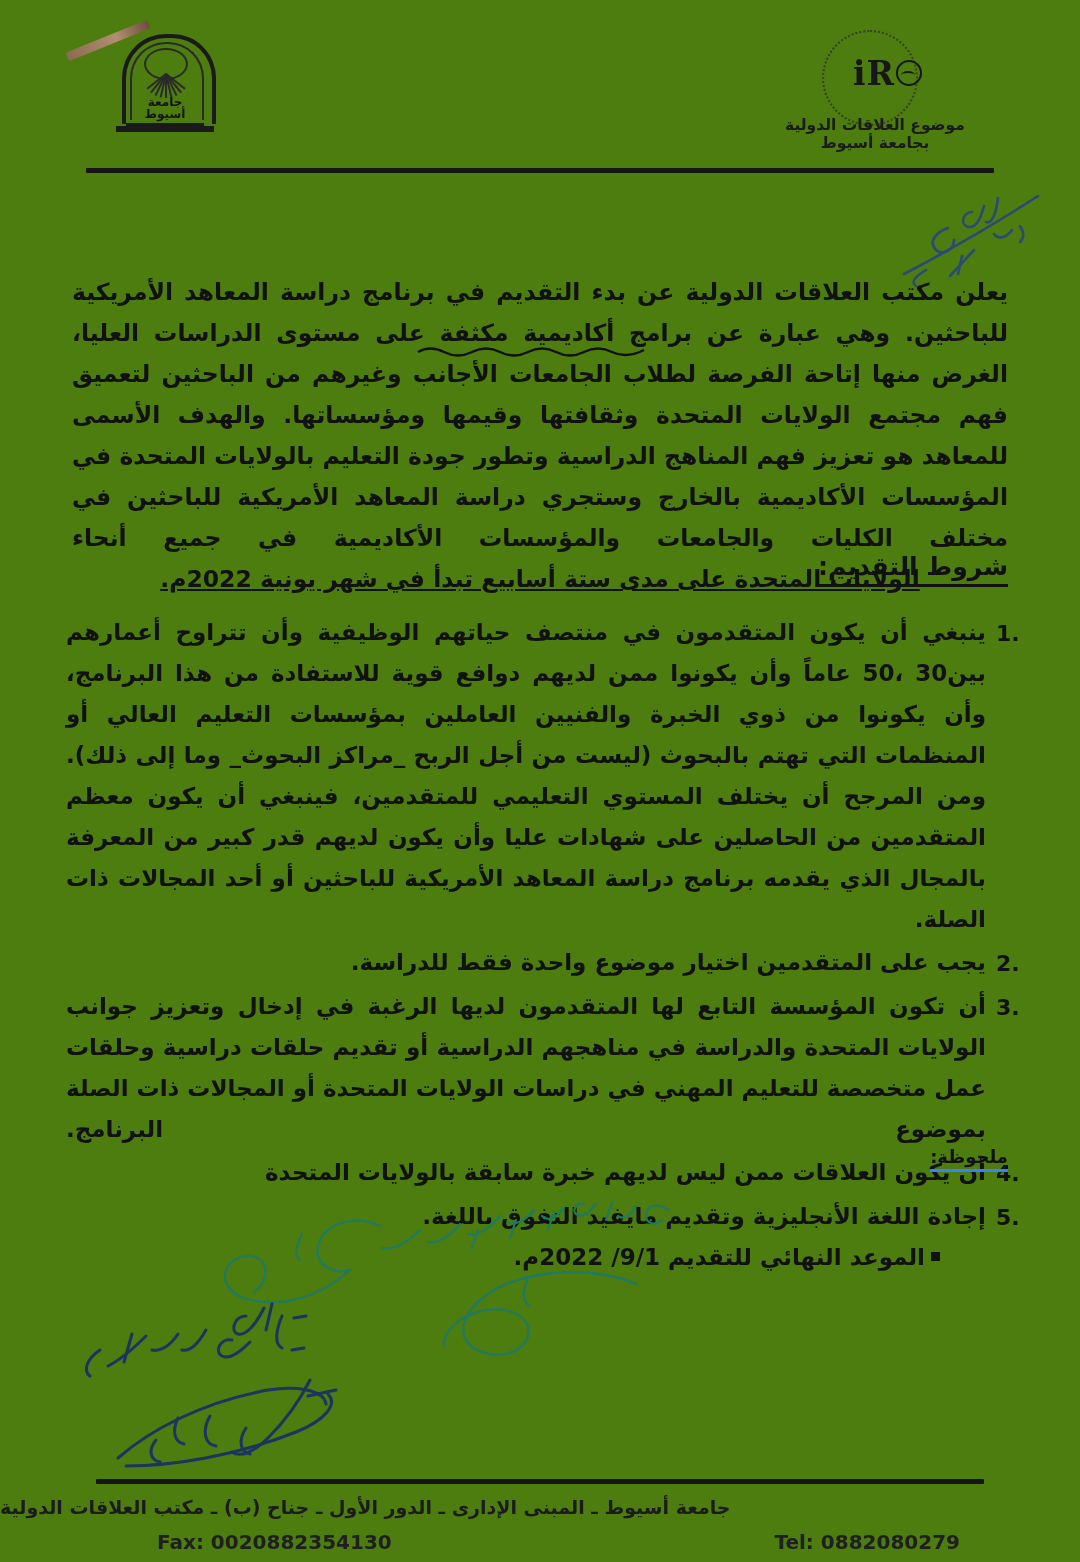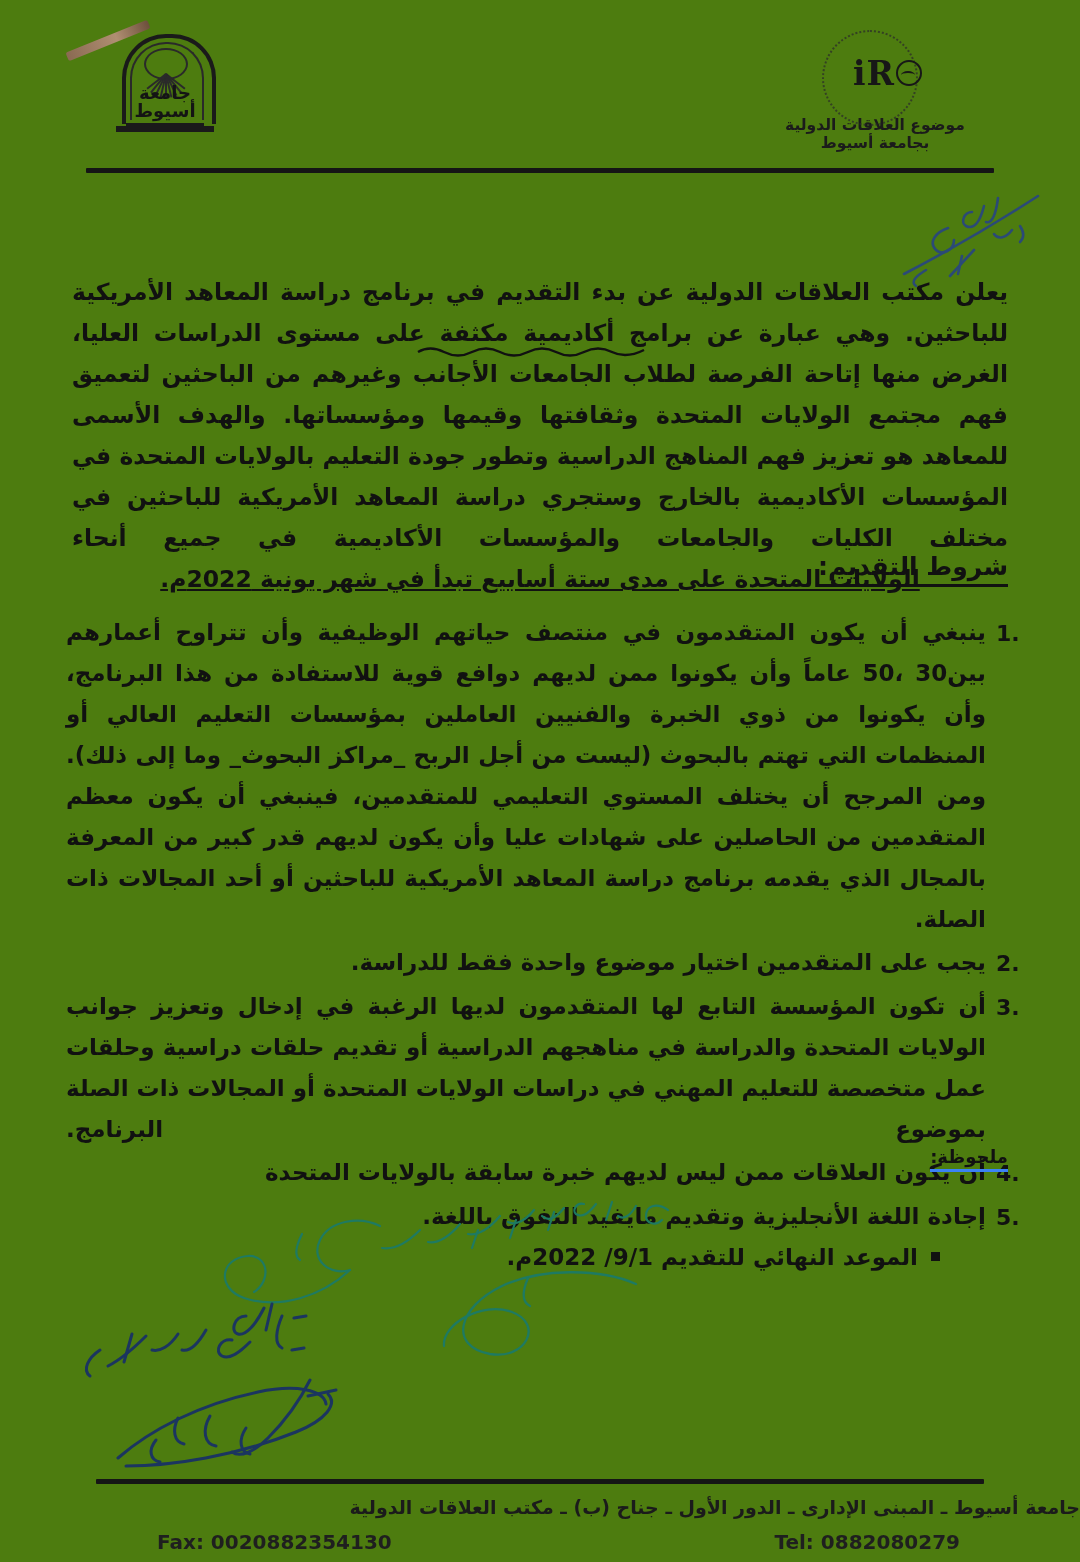--- a/index.html
+++ b/index.html
@@ -146,21 +146,21 @@
     height: 24px;
     background: #2a2a2a;
     transform-origin: 50% 0;
   }
   .seal-word {
     position: absolute;
     left: 12px;
     bottom: 14px;
     width: 78px;
     text-align: center;
-    font-size: 18px;
+    font-size: 12px;
     font-weight: bold;
     color: #141414;
     line-height: 1;
     margin-top: 12px;
   }
   .seal-base {
     position: absolute;
     left: 2px;
     bottom: 2px;
     width: 98px;
@@ -288,41 +288,41 @@
     color: #111;
   }
   .note-list {
     position: absolute;
     top: 1244px;
     right: 140px;
     font-size: 23px;
     font-weight: bold;
     color: #111;
   }
-  .note-row { display: flex; gap: 13px; align-items: baseline; }
+  .note-row { display: flex; gap: 6px; align-items: baseline; }
   .note-bullet {
     width: 9px; height: 9px; background: #111; display: inline-block;
     transform: translateY(-4px);
   }
 
   
   .footer-rule {
     position: absolute;
     bottom: 78px;
     left: 96px;
     right: 96px;
     height: 5px;
     background: #151515;
     border-radius: 1px;
   }
   .footer-addr {
     position: absolute;
     bottom: 44px;
     left: 0; right: 0;
-    text-align: right;
+    text-align: left;
     font-size: 19px;
     font-weight: bold;
     color: #1b1b1b;
   }
   .footer-contacts {
     position: absolute;
     bottom: 8px;
     left: 120px;
     right: 120px;
     display: flex;

